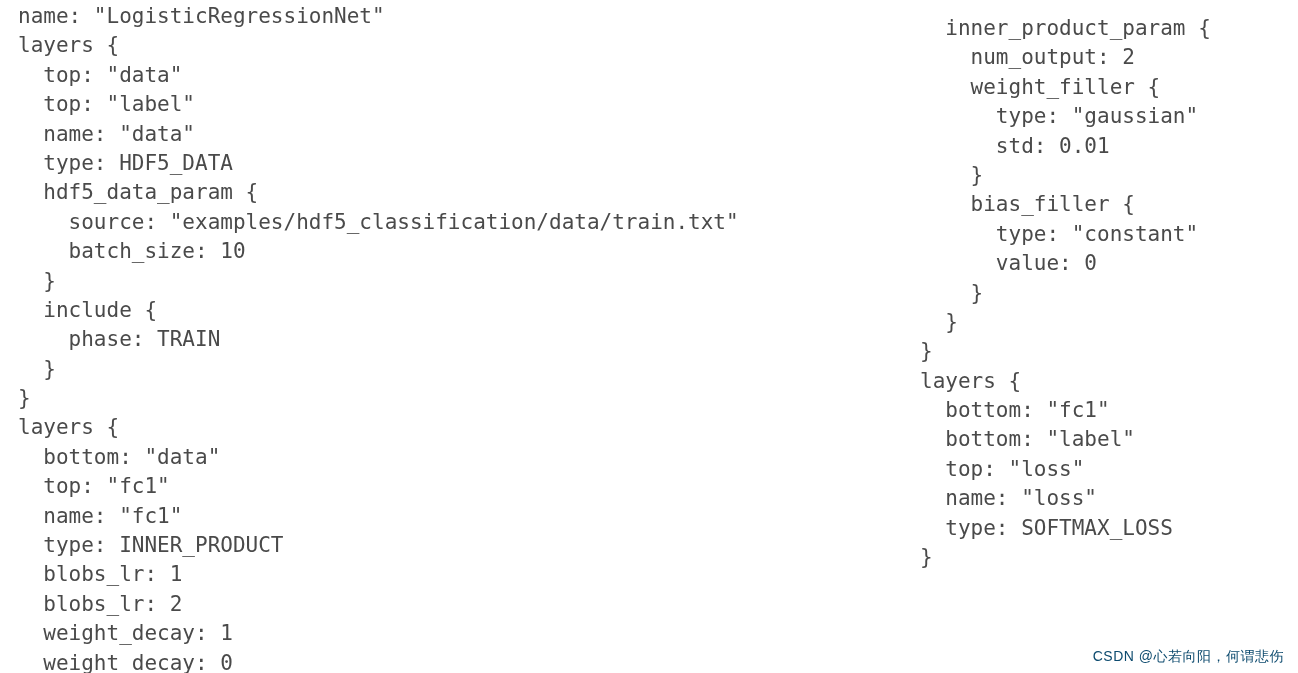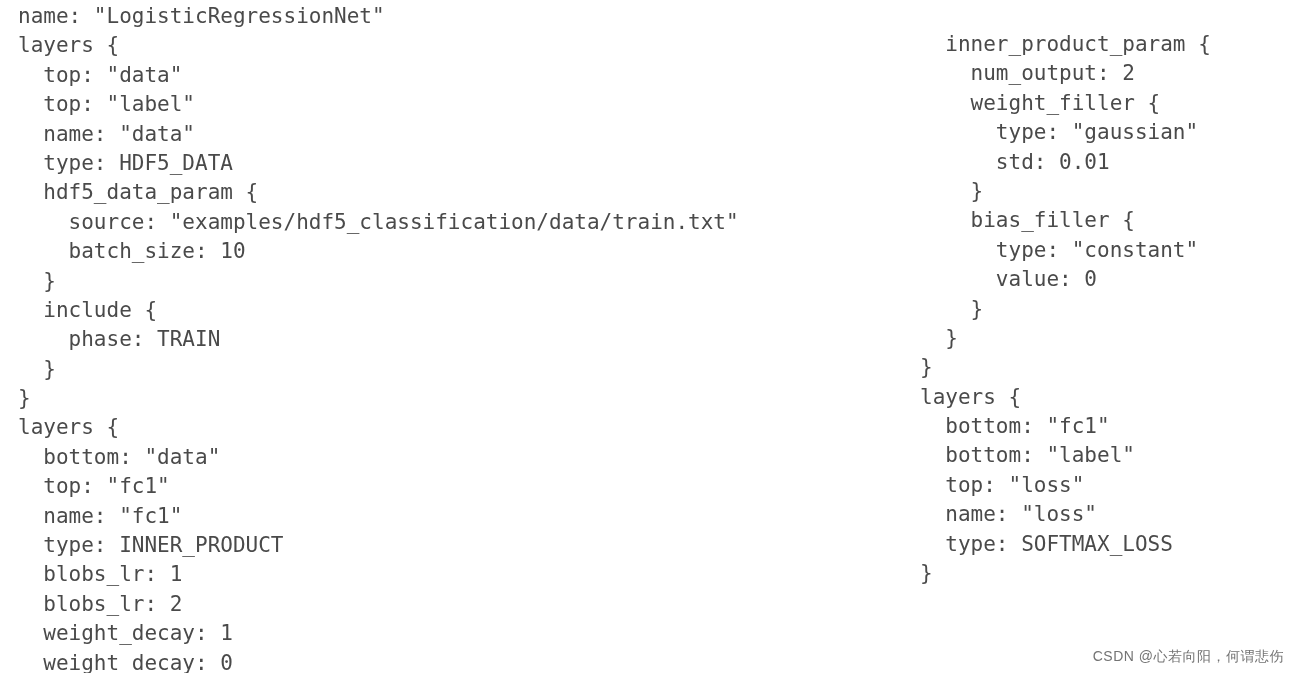--- a/index.html
+++ b/index.html
@@ -24,29 +24,29 @@
   .col {
     position: absolute;
     top: 2px;
     white-space: pre;
   }
   .col-left {
     left: 18px;
   }
   .col-right {
     left: 920px;
-    top: 30px;
+    top: 14px;
   }
   .watermark {
     position: absolute;
     right: 14px;
     bottom: 6px;
     font-family: Arial, "Helvetica Neue", sans-serif;
     font-size: 14px;
-    color: #737373;
+    color: #0c4a6e;
     letter-spacing: 0.5px;
   }
 </style>
 </head>
 <body>
 
 <div class="page">
 
   <div class="col col-left">name: "LogisticRegressionNet"
 layers {

